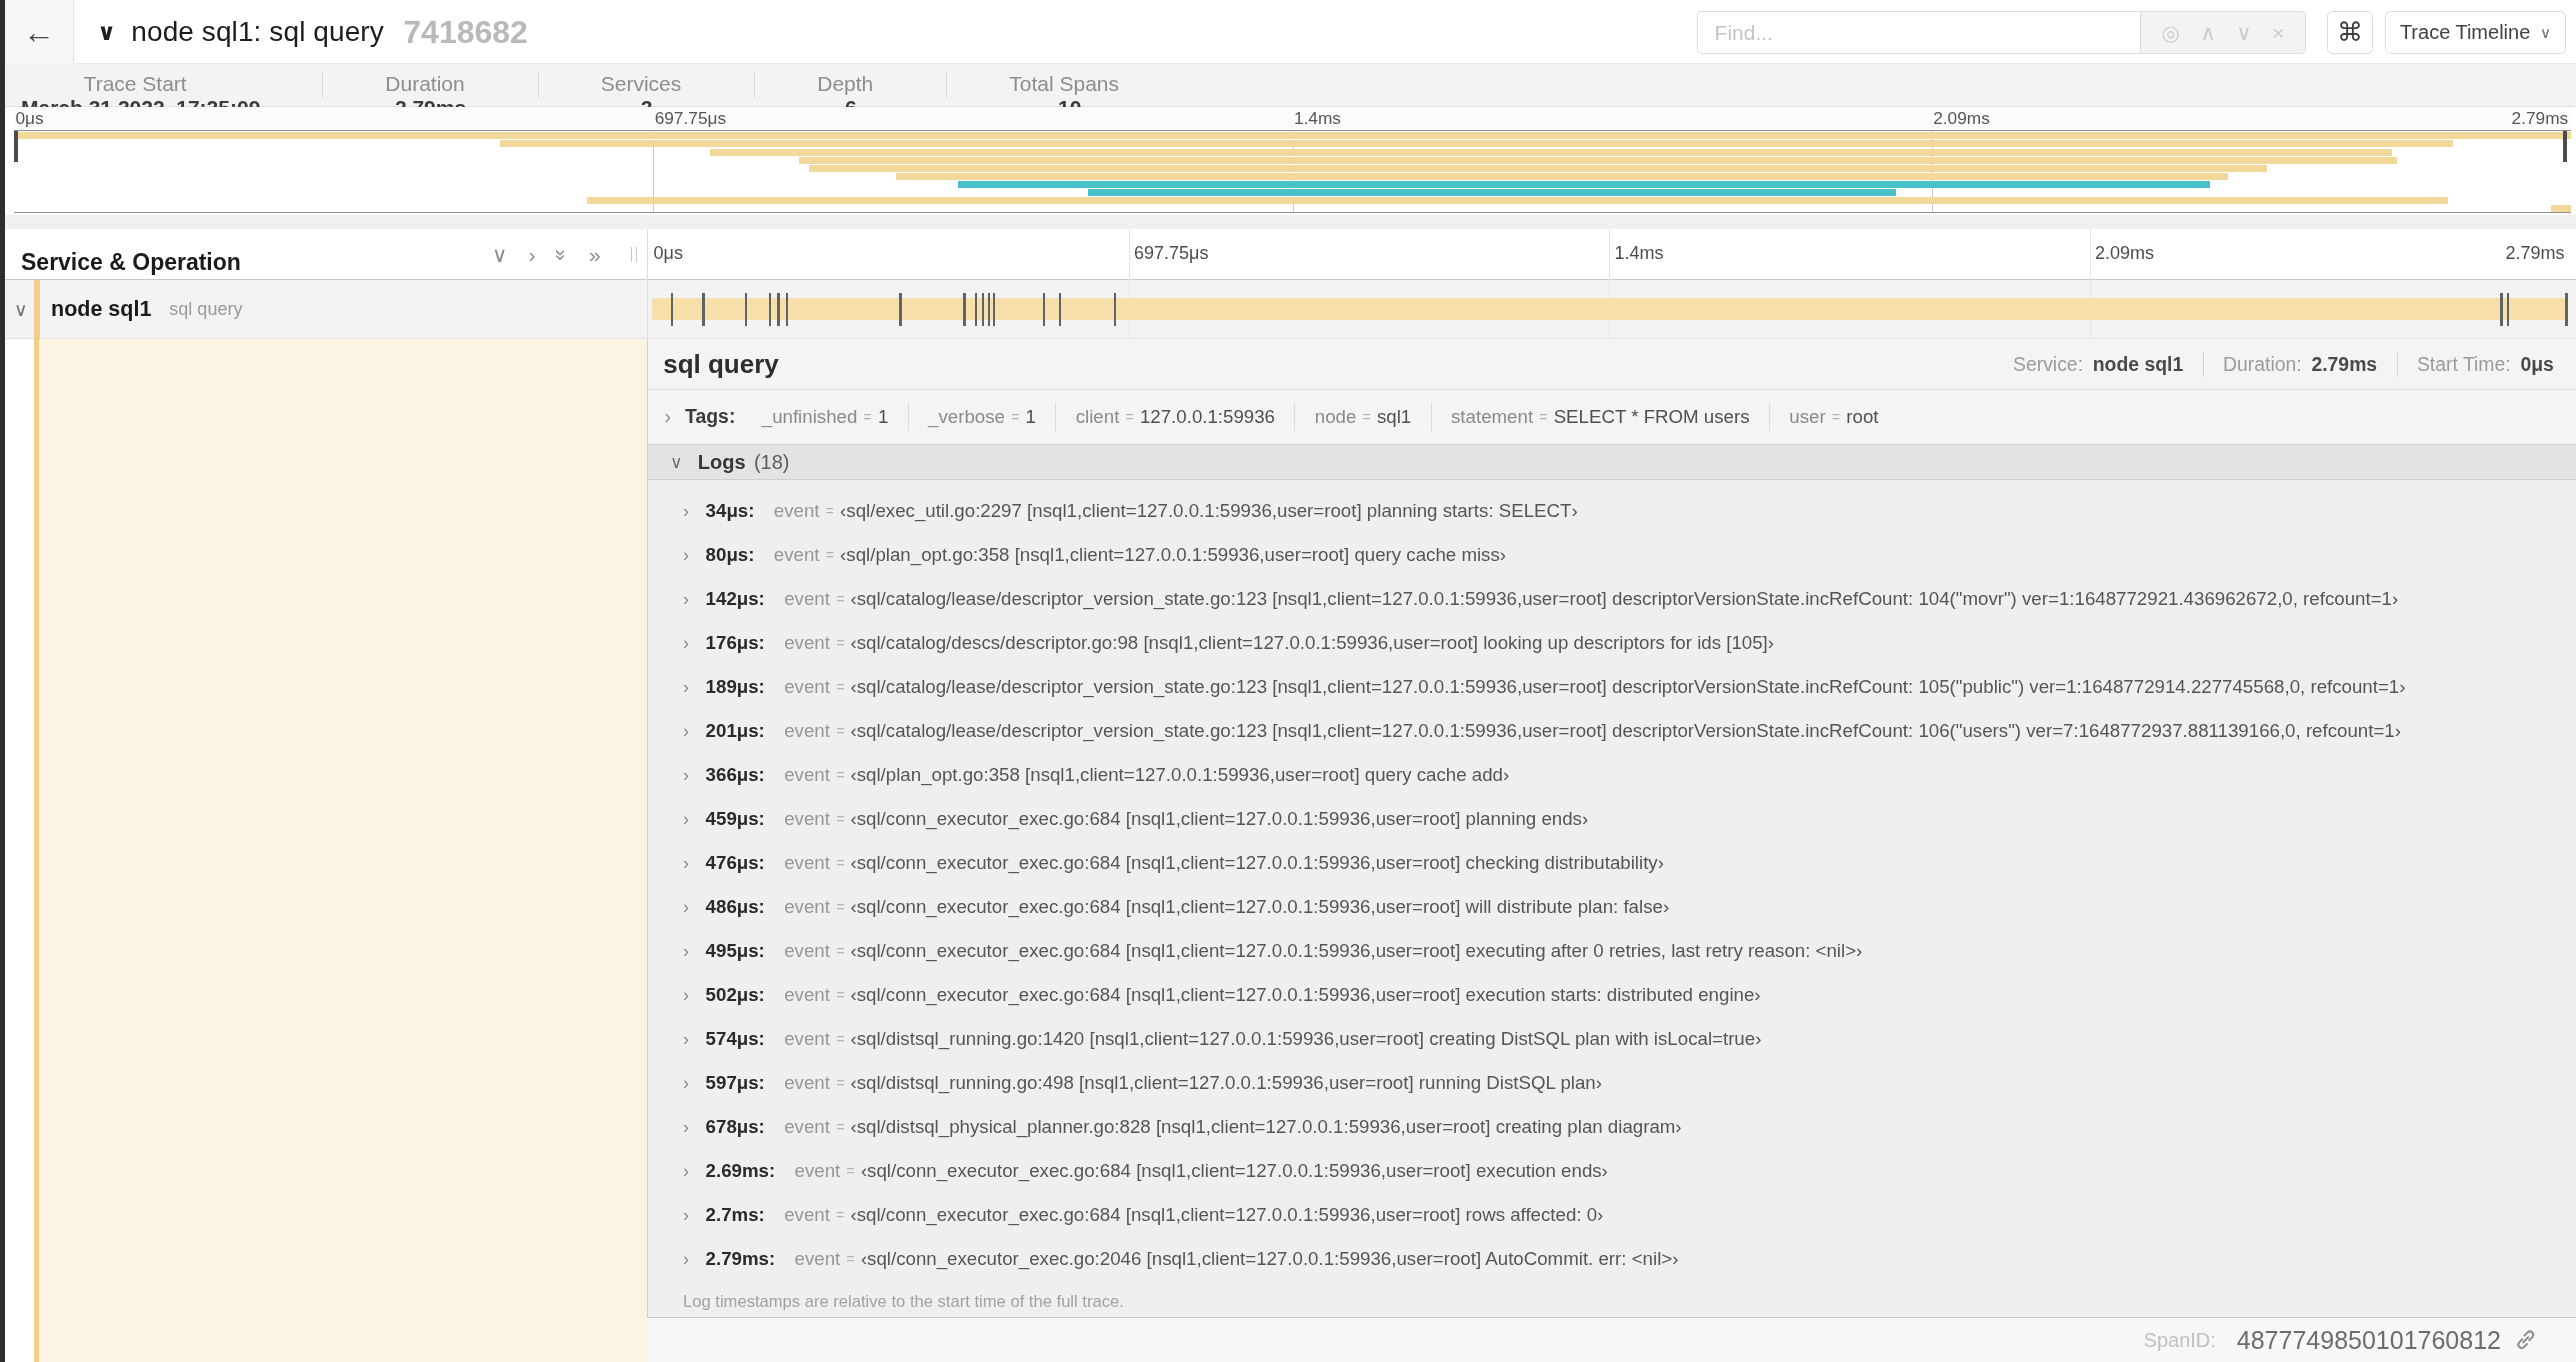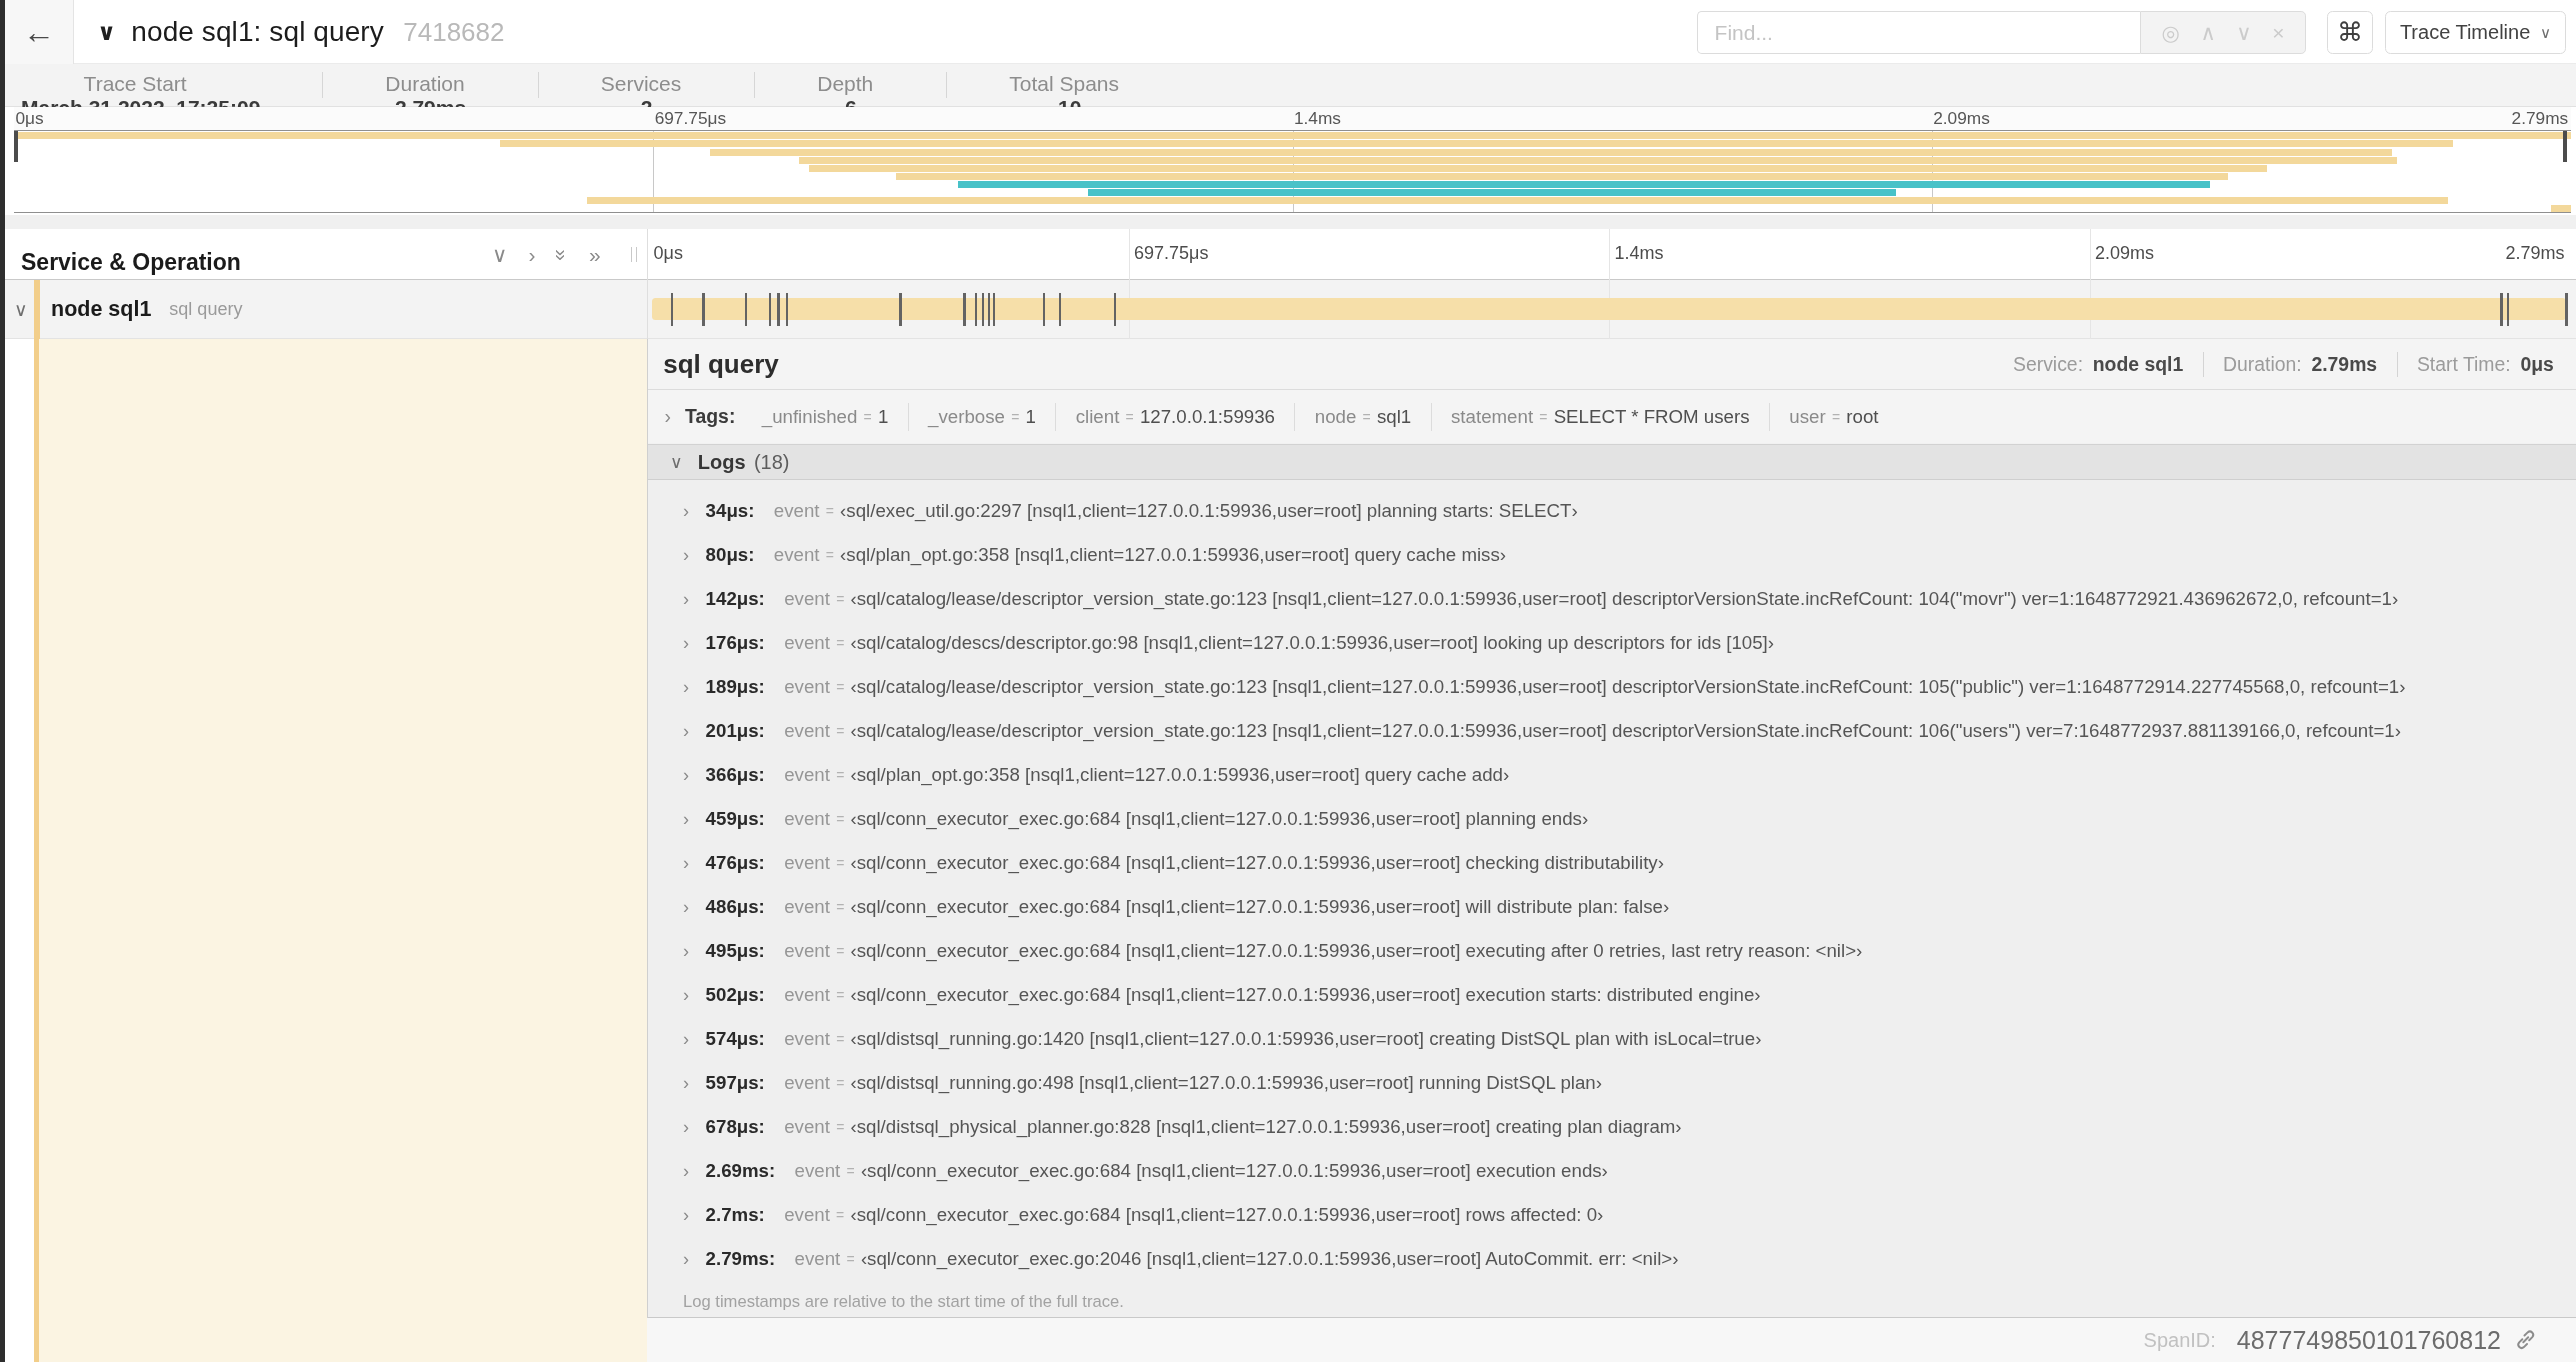--- a/index.html
+++ b/index.html
@@ -10,21 +10,21 @@
   
   #left-edge { left:0; top:0; width:4.8px; height:1363px; background:#2e2e2e; z-index:60; }
 
   
   #top-header { left:0; top:0; width:2576px; height:64px; background:#fff; border-bottom:0.7px solid #ebebeb; z-index:40; }
   #back-btn { left:4.8px; top:0; width:69px; height:64px; background:#f7f7f7; border-right:0.7px solid #e4e4e4;
     display:flex; align-items:center; justify-content:center; font-size:32px; color:#4a4a4a; cursor:pointer; }
   #title-group { left:97px; top:0; height:64px; display:flex; align-items:center; }
   #hdr-chevron { font-size:23.5px; font-weight:700; color:#1f1f1f; margin-right:15.2px; }
   #page-title { font-size:28px; font-weight:400; color:#1c1c1c; letter-spacing:0.1px; }
-  #trace-id { font-size:26px; font-weight:400; color:#b9b9b9; margin-left:19.4px; }
+  #trace-id { font-size:32px; font-weight:700; color:#b9b9b9; margin-left:19.4px; }
   #find-input { left:1697px; top:11px; width:443px; height:43px; border:0.7px solid #dcdcdc; border-right:none;
     border-radius:4.8px 0 0 4.8px; padding:0 16.6px; font-size:21px; color:#444; background:#fff; outline:none; }
   #find-input::placeholder { color:#c4c4c4; }
   #find-controls { left:2140px; top:11px; width:166px; height:43px; background:#f3f3f3; border:0.7px solid #dcdcdc;
     border-radius:0 4.8px 4.8px 0; display:flex; align-items:center; justify-content:space-evenly; }
   #find-controls span { color:#cbcbcb; font-size:21px; line-height:1; cursor:pointer; }
   #cmd-btn { left:2327px; top:11px; width:46px; height:43px; border:0.7px solid #dcdcdc; border-radius:5.5px; background:#fff;
     display:flex; align-items:center; justify-content:center; font-size:26px; color:#3f3f3f; cursor:pointer; }
   #view-btn { left:2385px; top:11px; width:181px; height:43px; border:0.7px solid #dcdcdc; border-radius:5.5px; background:#fff;
     display:flex; align-items:center; justify-content:center; gap:9.7px; font-size:20px; color:#424242; cursor:pointer; }

